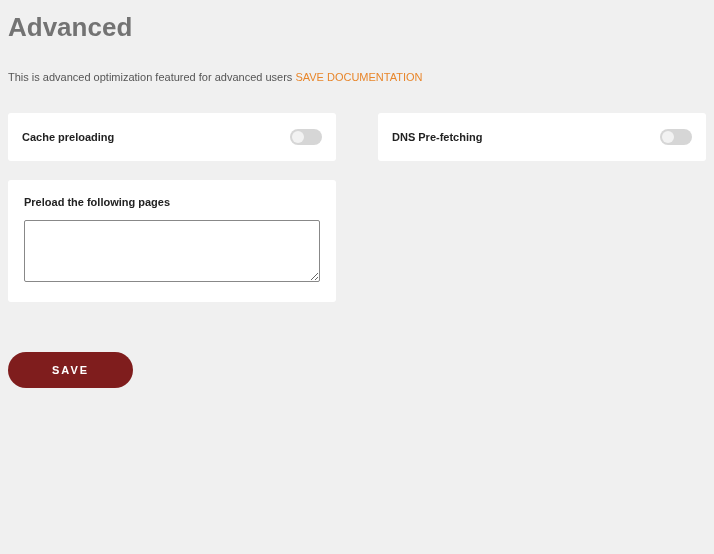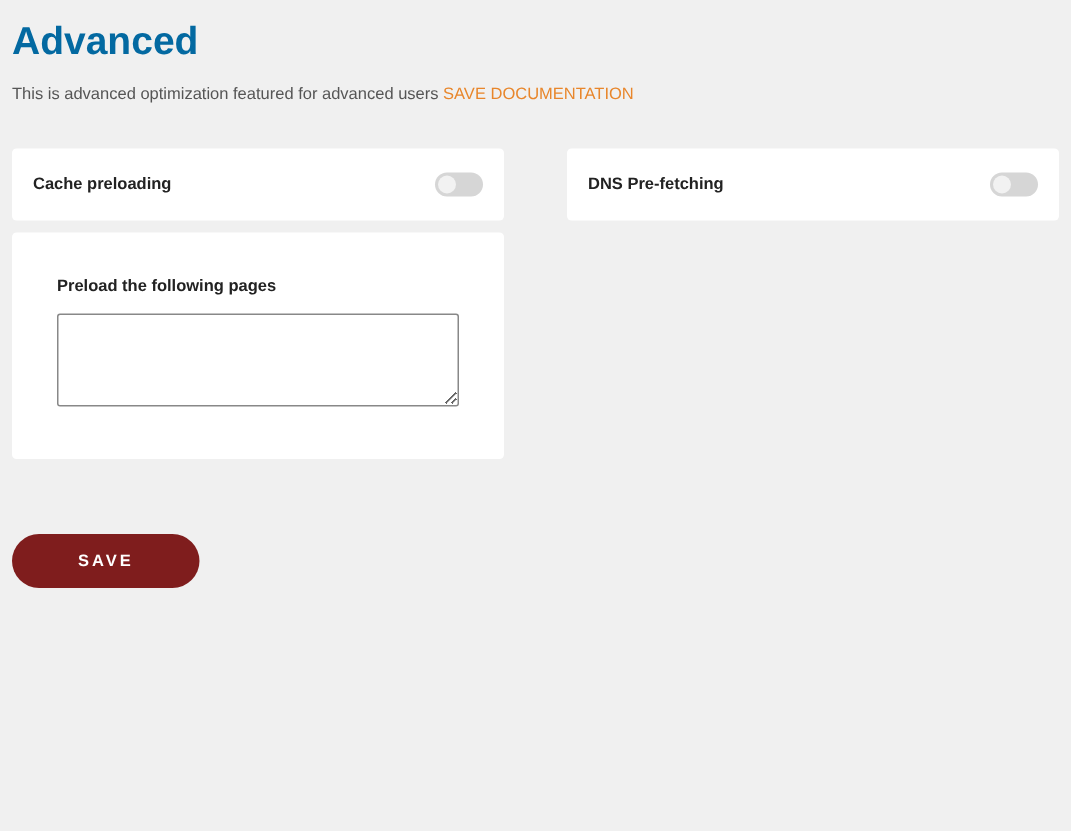--- a/index.html
+++ b/index.html
@@ -6,48 +6,48 @@
   body {
     background: #f0f0f0;
     font-family: -apple-system, BlinkMacSystemFont, "Segoe UI", Arial, sans-serif;
     padding: 8px;
     width: 714px;
     color: #333;
   }
   .page-title {
     font-size: 26px;
     font-weight: 700;
-    color: #0369a1;
+    color: #737373;
     margin-top: 4px;
-    margin-bottom: 14px;
+    margin-bottom: 28px;
   }
   .subtitle {
     font-size: 11px;
     color: #555;
     margin-bottom: 30px;
   }
   .subtitle a {
     color: #e8862b;
     text-decoration: none;
   }
   .columns {
     display: flex;
     gap: 42px;
     align-items: flex-start;
   }
   .col {
     width: 360px;
     display: flex;
     flex-direction: column;
-    gap: 8px;
+    gap: 19px;
   }
   .card {
     background: #fff;
     border-radius: 3px;
-    padding: 30px;
+    padding: 16px;
   }
   .toggle-card {
     display: flex;
     align-items: center;
     justify-content: space-between;
     padding: 16px 14px;
   }
   .toggle-label {
     font-size: 11px;
     font-weight: 700;

